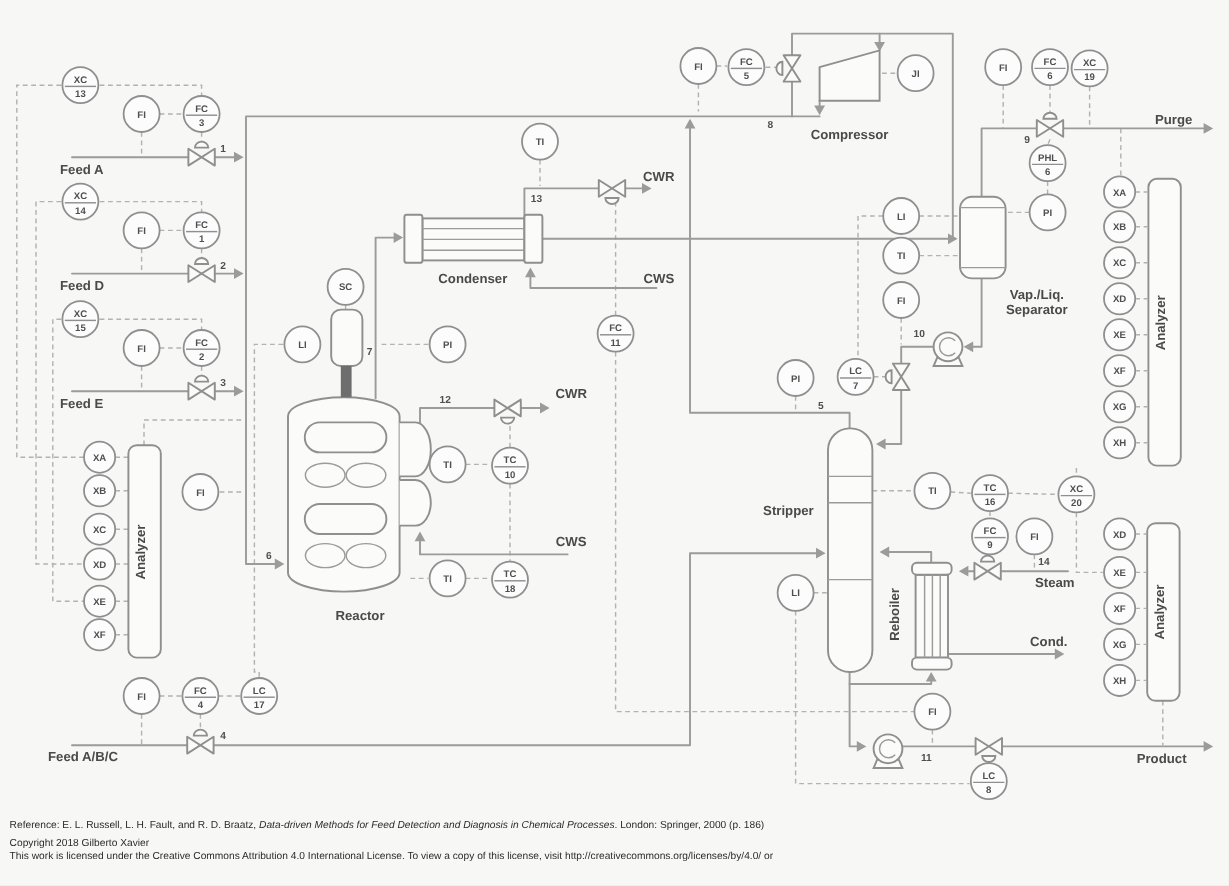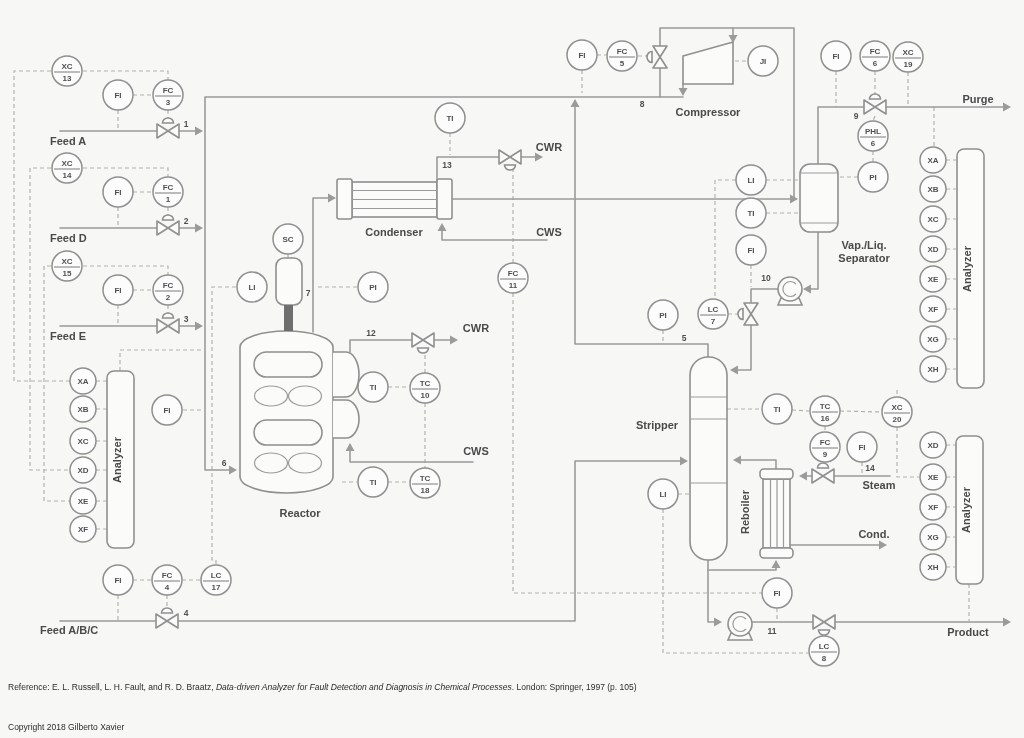--- a/index.html
+++ b/index.html
@@ -590,18 +590,19 @@
         <text x="856" y="119" font-size="8.5px" font-weight="bold" fill="#4f4f4f" text-anchor="middle">9</text>
         <text x="766" y="281" font-size="8.5px" font-weight="bold" fill="#4f4f4f" text-anchor="middle">10</text>
         <text x="772" y="634" font-size="8.5px" font-weight="bold" fill="#4f4f4f" text-anchor="middle">11</text>
         <text x="371" y="336" font-size="8.5px" font-weight="bold" fill="#4f4f4f" text-anchor="middle">12</text>
         <text x="447" y="168" font-size="8.5px" font-weight="bold" fill="#4f4f4f" text-anchor="middle">13</text>
         <text x="870" y="471" font-size="8.5px" font-weight="bold" fill="#4f4f4f" text-anchor="middle">14</text>
       </g>
 </svg>
 
 <div class="footer" style="top:682px">
-  <span>Reference: E. L. Russell, L. H. Fault, and R. D. Braatz, </span><i>Data-driven Analyzer for Fault Detection and Diagnosis in Chemical Processes</i><span>. London: Springer, 1997 (p. 105)</span>
+  <span>Reference: E. L. Russell, L. H. Fault, and R. D. Braatz, </span><i>Data-driven Methods for Feed Detection and Diagnosis in Chemical Processes</i><span>. London: Springer, 2000 (p. 186)</span>
 </div>
-<div class="footer" style="top:722px">
+<div class="footer" style="top:697px">
   <div>Copyright 2018 Gilberto Xavier</div>
+  <div>This work is licensed under the Creative Commons Attribution 4.0 International License. To view a copy of this license, visit http://creativecommons.org/licenses/by/4.0/ or</div>
 </div>
 </div>
 
 </body></html>

